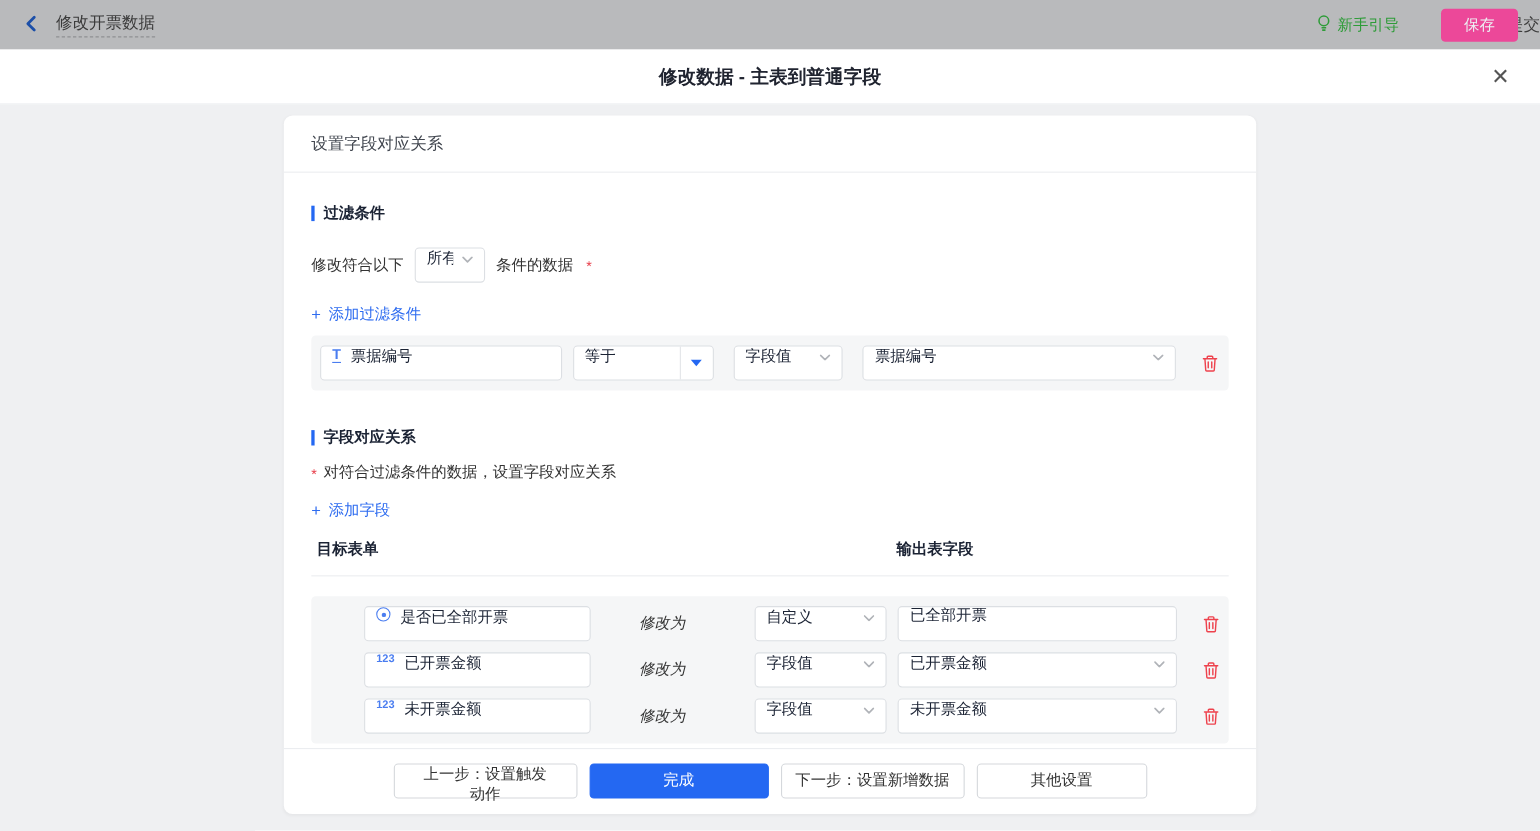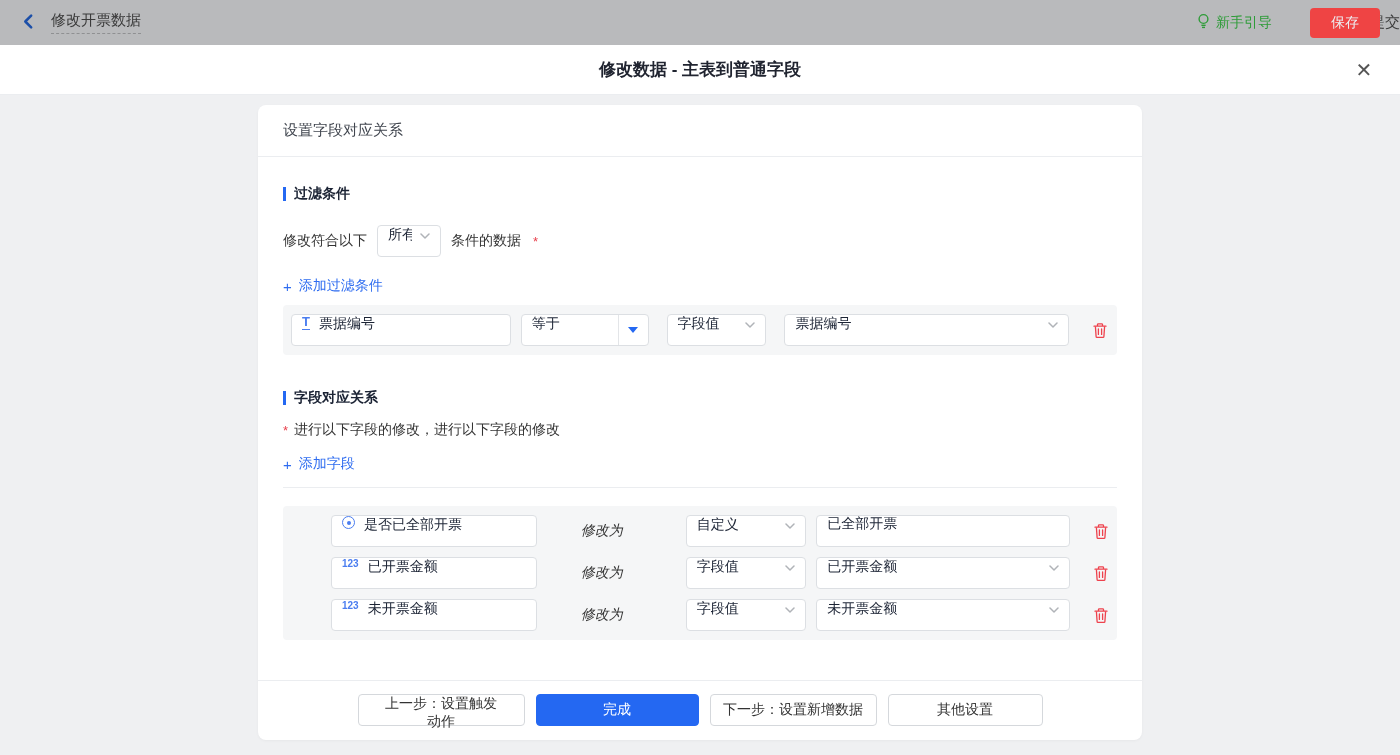--- a/index.html
+++ b/index.html
@@ -22,21 +22,21 @@
     font-size:15px; color:#3a3a3a;
     border-bottom:1px dashed #8f9092; padding-bottom:3px;
   }
   .topbar-center {
     position:absolute; left:0; right:0; text-align:right;
     font-size:15px; color:#3c3c3c; pointer-events:none;
   }
   .topbar-right { display:flex; align-items:center; gap:38px; z-index:1; }
   .guide-link { display:flex; align-items:center; gap:5px; color:#2e9c38; font-size:14px; cursor:pointer; }
   .save-btn {
-    background:#ef4444; color:#eceff3; border:none; border-radius:4px;
+    background:#ec4899; color:#eceff3; border:none; border-radius:4px;
     min-width:70px; height:30px; padding:0 18px; font-size:14px; cursor:pointer;
   }
   
   .modal-header {
     position:relative; height:50px; background:#fff;
     display:flex; align-items:center; justify-content:center;
     border-bottom:1px solid #ebedf0;
   }
   .modal-title { font-size:17px; font-weight:bold; color:#202430; }
   .close-btn {
@@ -232,28 +232,32 @@
       </button>
     </div>
 
     <div class="section-title mt32">
       <span class="section-bar"></span>
       <span>字段对应关系</span>
     </div>
 
     <div class="desc-line">
       <span class="required">*</span>
-      <span>进行以下字段的修改，进行以下字段的修改</span>
+      <span>对符合过滤条件的数据，设置字段对应关系</span>
     </div>
 
     <div class="add-link" style="margin-top:16px;">
       <span class="plus">+</span>
       <span>添加字段</span>
     </div>
 
+    <div class="cols-header">
+      <span class="col-target">目标表单</span>
+      <span>输出表字段</span>
+    </div>
     <div class="divider"></div>
 
     <div class="gray-box map-box">
 
       <div class="map-row">
         <div class="select field-input">
           <span class="radio-icon"></span>
           <span class="sel-text">是否已全部开票</span>
         </div>
         <span class="modify-label">修改为</span>

